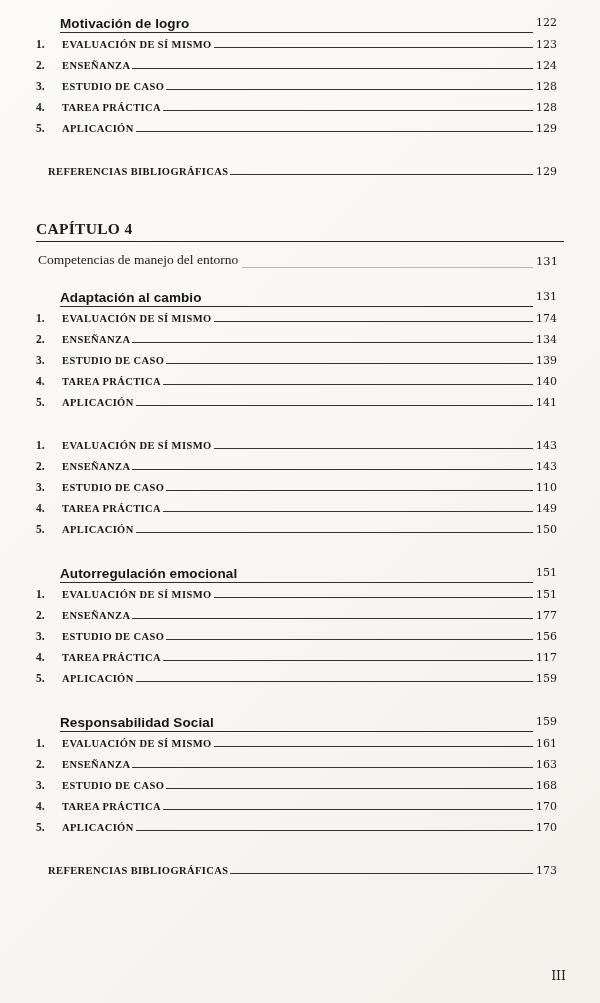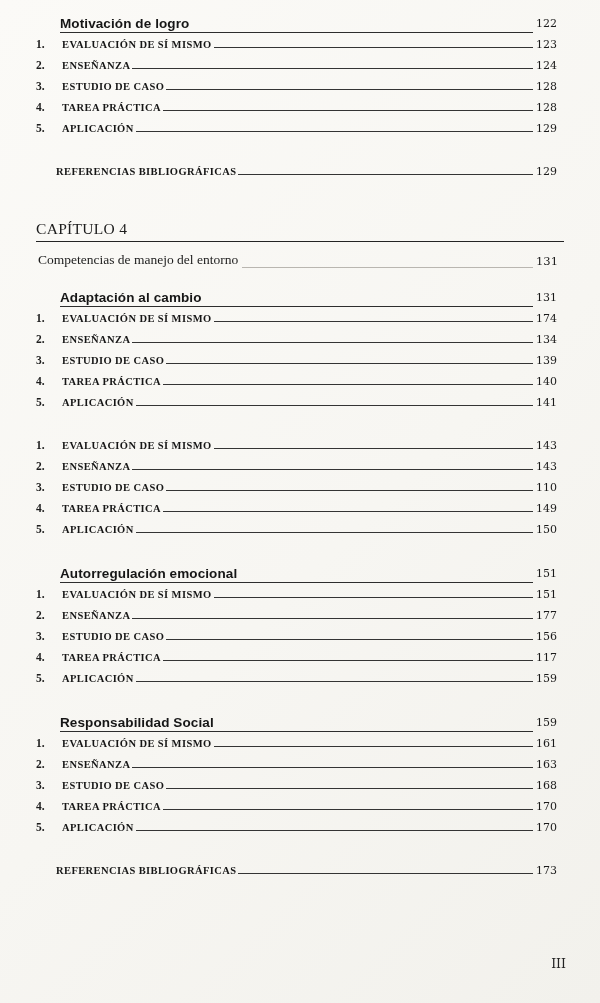--- a/index.html
+++ b/index.html
@@ -23,21 +23,21 @@
     padding: 16px 36px 0 36px;
     background: linear-gradient(135deg, #fbfaf7 0%, #f7f6f2 55%, #f2f1ec 100%);
   }
 
   
   .section { margin-bottom: 22px; }
 
   .heading-row {
     position: relative;
     display: flex;
-    align-items: center;
+    align-items: flex-start;
     margin-left: 24px;
     padding-bottom: 4px;
     margin-bottom: 3px;
     gap: 36px;
   }
   .heading-row .rule {
     position: absolute;
     left: 0;
     right: 31px;
     bottom: 2px;
@@ -84,31 +84,31 @@
     text-align: center;
   }
   .leader {
     flex: 1;
     height: 4px;
     border-bottom: 1px solid #343434;
     margin-left: 2px;
   }
 
   
-  .refs-row { margin-top: 6px; margin-left: 20px; }
+  .refs-row { margin-top: 6px; margin-left: 12px; }
 
   
   .chapter { margin-top: 34px; margin-bottom: 22px; }
   .chapter-title-row {
     border-bottom: 1.6px solid #242424;
     padding-bottom: 3px;
   }
   .c-title {
     font-family: "Liberation Serif", serif;
-    font-weight: 400;
+    font-weight: 700;
     font-size: 15.5px;
     letter-spacing: 0.3px;
   }
   .chapter-subtitle-row {
     display: flex;
     align-items: flex-end;
     margin-top: 4px;
     padding-left: 2px;
     height: 22px;
   }
@@ -122,21 +122,21 @@
     height: 4px;
     border-bottom: 0.8px solid #b9b6b0;
     margin-left: 4px;
   }
   .c-page { font-size: 11.5px; }
 
   
   .folio {
     position: absolute;
     right: 34px;
-    bottom: 32px;
+    bottom: 20px;
     font-family: "DejaVu Serif", serif;
     font-size: 12.5px;
     color: #222;
   }
 </style>
 </head>
 <body>
 
 <div class="page">
   <div id="toc-content">

